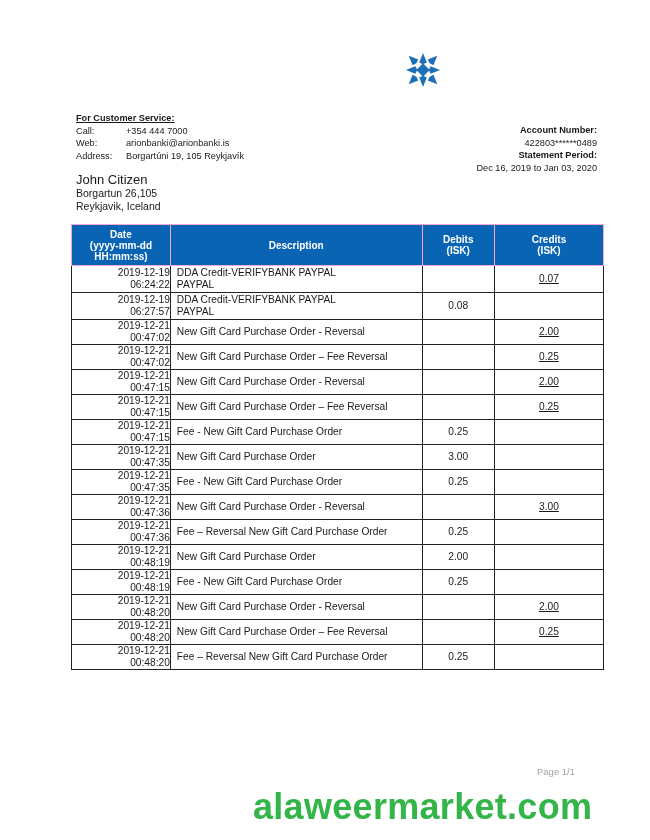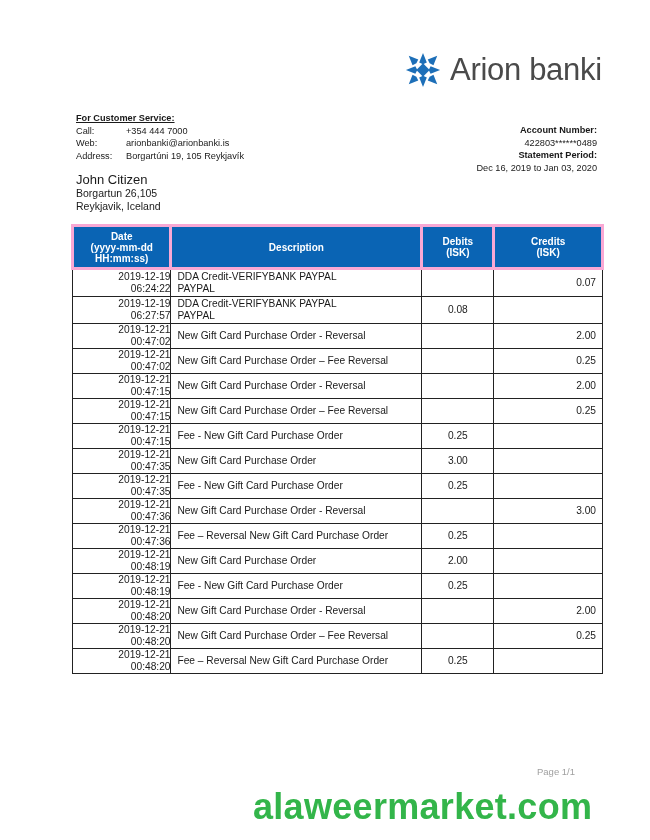--- a/index.html
+++ b/index.html
@@ -10,47 +10,46 @@
   .logo .brand { font-size: 31px; color: #4a4a4a; margin-left: 8px; letter-spacing: -0.3px; font-weight: normal; }
   .cs { position: absolute; left: 76px; top: 112px; font-size: 9.2px; line-height: 12.5px; }
   .cs .title { font-weight: bold; text-decoration: underline; }
   .cs .row { display: flex; }
   .cs .k { width: 50px; }
   .cust { position: absolute; left: 76px; top: 173px; font-size: 10.5px; line-height: 13.5px; }
   .cust .name { font-weight: normal; font-size: 13px; }
   .acct { position: absolute; right: 53px; top: 124px; text-align: right; font-size: 9.2px; line-height: 12.5px; }
   .acct .b { font-weight: bold; }
   table { position: absolute; left: 71px; top: 224px; width: 533px; border-collapse: collapse; font-size: 10.2px; }
-  th { background: #0a64b4; color: #ffffff; font-weight: bold; border: 3px solid #f9a8d4; height: 40px; line-height: 11px; padding: 0; font-size: 10px; }
+  th { background: #0a64b4; color: #ffffff; font-weight: bold; border: 1px solid #f9a8d4; height: 40px; line-height: 11px; padding: 0; font-size: 10px; }
   td { border: 1px solid #222; padding: 0 6px; line-height: 12px; }
   td.date { text-align: right; width: 96px; padding: 0; }
   td.desc { width: 234px; }
   td.amt { text-align: center; width: 58px; }
-  td.cred { text-align: right; width: 94px; }
+  td.cred { text-align: center; width: 94px; text-decoration: underline; }
   tr.tall td { height: 26px; }
   tr.norm td { height: 23px; }
   .page { position: absolute; left: 537px; top: 766px; font-size: 9.5px; color: #a0a0a0; }
   .watermark { position: absolute; left: 253px; top: 786px; font-size: 36px; font-weight: bold; color: #33b54a; letter-spacing: 0.3px; }
 </style>
 </head>
 <body>
 
 <div class="logo">
   <svg viewBox="0 0 40 40">
     <polygon points="20,2 24,12 20,14 16,12" fill="#1d6fb8"></polygon>
     <polygon points="20,38 24,28 20,26 16,28" fill="#1d6fb8"></polygon>
     <polygon points="2,20 12,16 14,20 12,24" fill="#1d6fb8"></polygon>
     <polygon points="38,20 28,16 26,20 28,24" fill="#1d6fb8"></polygon>
     <polygon points="5,5 15,9 13,13 9,15" fill="#1d6fb8"></polygon>
     <polygon points="35,5 25,9 27,13 31,15" fill="#1d6fb8"></polygon>
     <polygon points="5,35 15,31 13,27 9,25" fill="#1d6fb8"></polygon>
     <polygon points="35,35 25,31 27,27 31,25" fill="#1d6fb8"></polygon>
     <polygon points="20,13 27,20 20,27 13,20" fill="#1d6fb8"></polygon>
   </svg>
-  <span class="brand">Arion banki</span>
 </div>
 
 <div class="cs">
   <div class="title">For Customer Service:</div>
   <div class="row">
     <span class="k">Call:</span>
     <span>+354 444 7000</span>
   </div>
   <div class="row">
     <span class="k">Web:</span>

